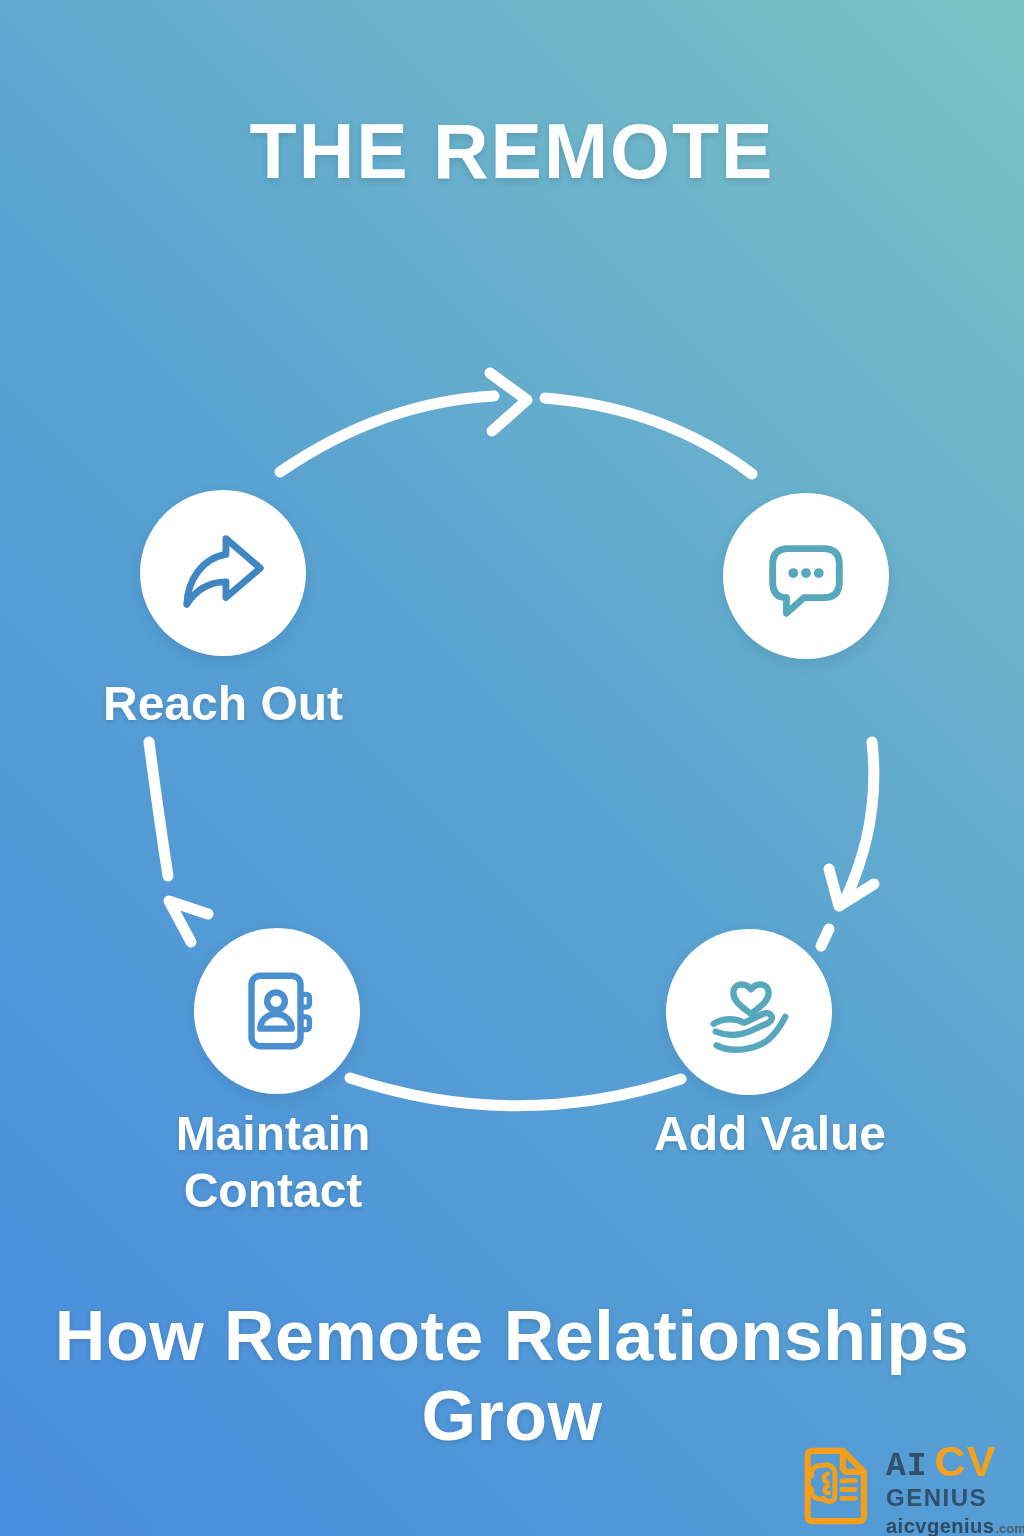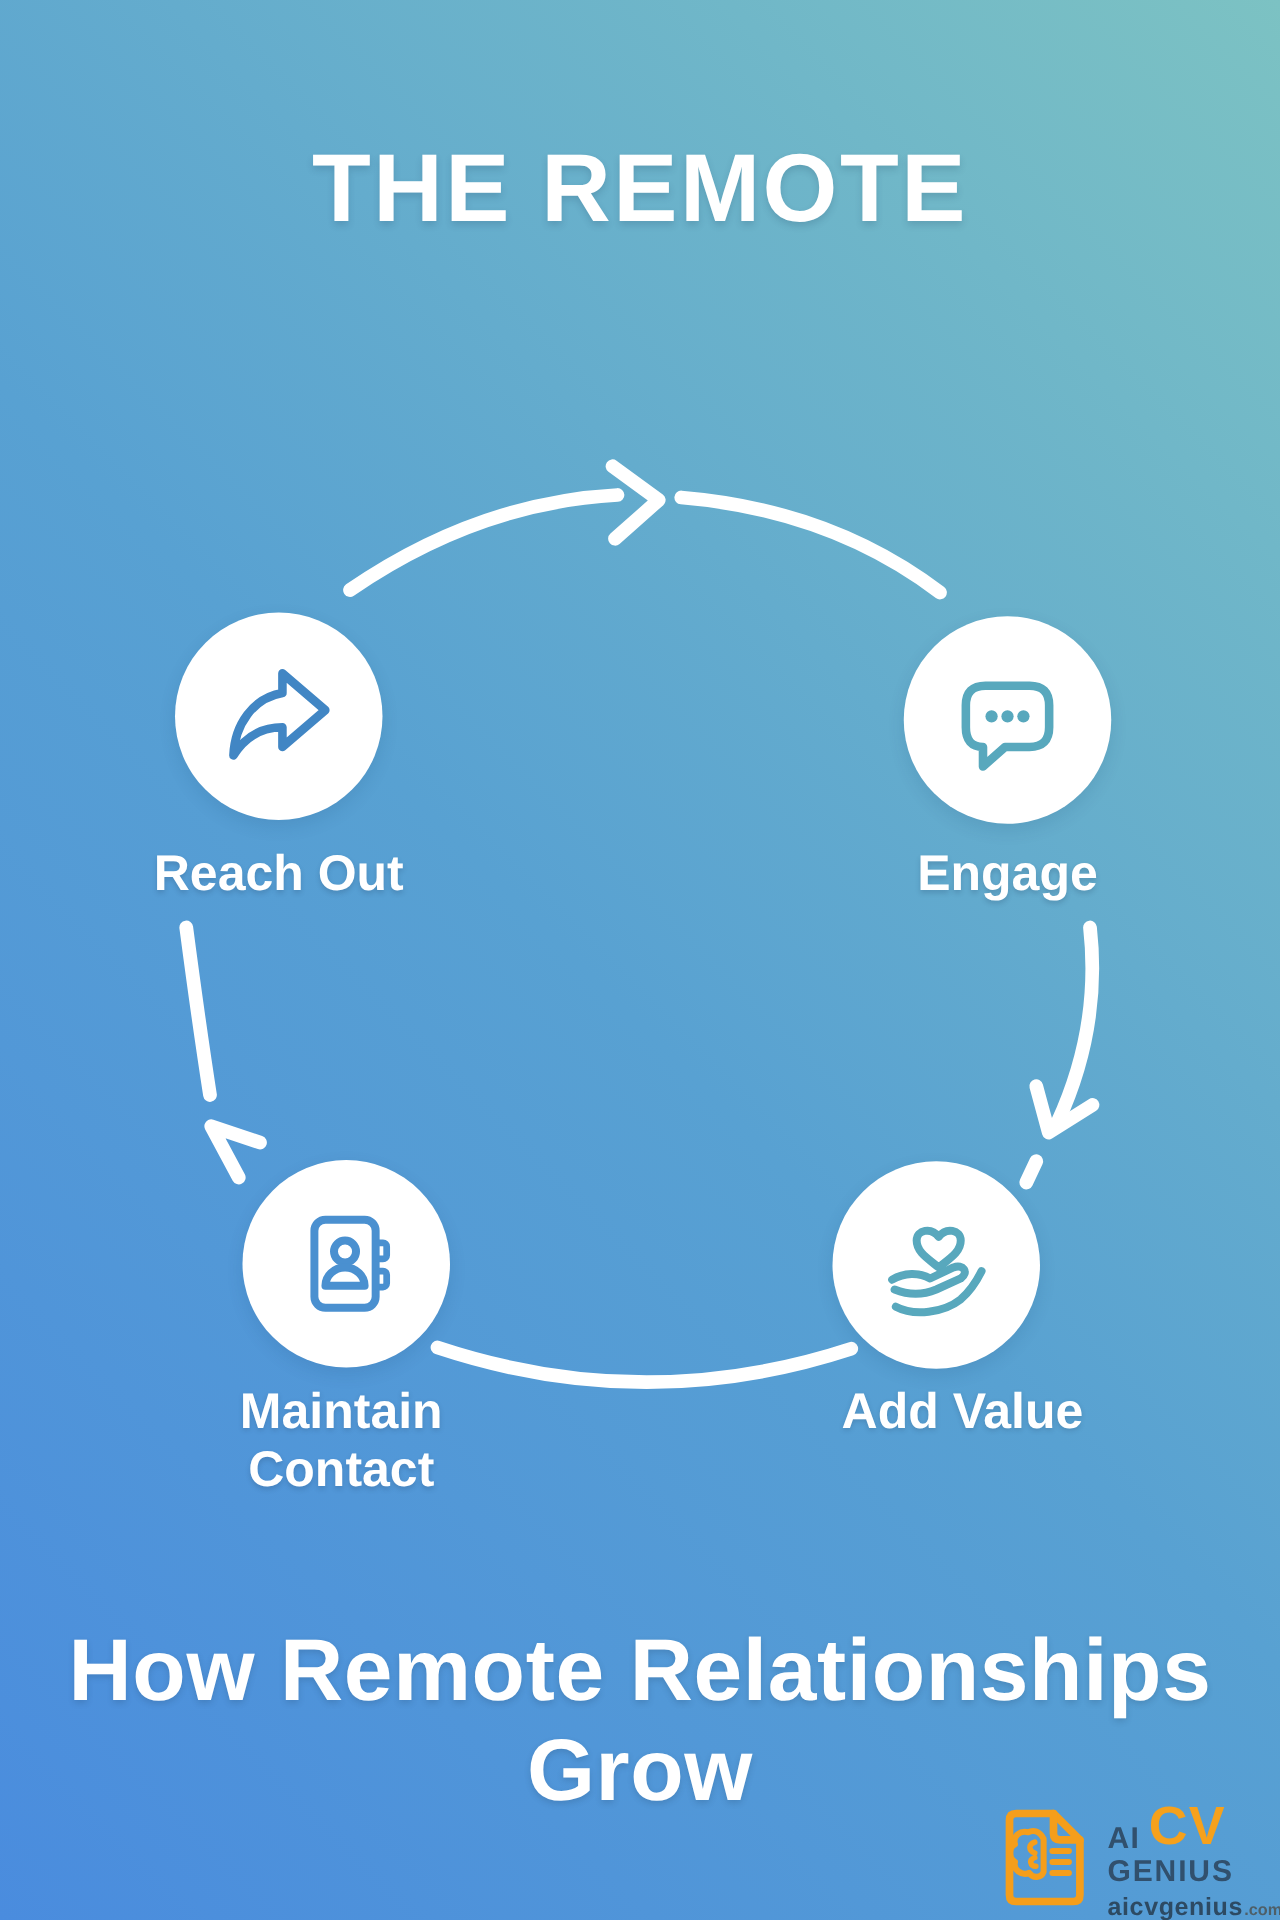--- a/index.html
+++ b/index.html
@@ -19,33 +19,33 @@
   }
   .step-circle{
     position:absolute;width:166px;height:166px;border-radius:50%;background:#ffffff;
     display:flex;align-items:center;justify-content:center;
     box-shadow:0 5px 14px rgba(20,60,100,0.12);
   }
   .step-circle svg{width:98px;height:98px;}
   .icon-stroke{fill:none;stroke-linecap:round;stroke-linejoin:round;}
   .step-label{
     position:absolute;width:320px;text-align:center;color:#ffffff;
-    font-weight:700;font-size:40px;line-height:1.18;
+    font-weight:700;font-size:48px;line-height:1.18;
     text-shadow:0 2px 4px rgba(30,60,90,0.22);
   }
   .caption{
     position:absolute;left:0;right:0;top:1296px;text-align:center;color:#ffffff;
     font-weight:700;font-size:70px;letter-spacing:0.5px;
     text-shadow:0 2px 5px rgba(30,60,90,0.2);
   }
   .logo{position:absolute;left:790px;top:1440px;display:flex;align-items:flex-start;}
   .logo-mark{width:88px;height:92px;margin-right:8px;}
   .logo-text{display:flex;flex-direction:column;align-items:flex-start;line-height:1;}
   .logo-row1{display:flex;align-items:flex-end;}
-  .logo-ai{color:#31506d;font-weight:800;font-size:24px;letter-spacing:1px;}
+  .logo-ai{color:#31506d;font-weight:800;font-size:33px;letter-spacing:1px;font-family:Liberation Mono, monospace;}
   .logo-cv{color:#f6a11c;font-weight:800;font-size:43px;margin-left:7px;letter-spacing:1px;}
   .logo-genius{color:#31506d;font-weight:800;font-size:24px;letter-spacing:1.5px;margin-top:3px;}
   .logo-row3{margin-top:6px;display:flex;align-items:baseline;}
   .logo-domain{color:#2d4a63;font-weight:700;font-size:20px;letter-spacing:0.5px;}
   .logo-tld{color:#4e5f68;font-weight:700;font-size:13px;margin-left:1px;}
 </style>
 </head>
 <body>
 
 <div class="canvas">
@@ -74,21 +74,20 @@
   <div class="step-label" style="left:63px;top:676px;">Reach Out</div>
 
   <div class="step-circle" style="left:723px;top:493px;">
     <svg viewBox="0 0 100 100">
       <path class="icon-stroke" stroke="#58a8bd" stroke-width="7" d="M32 22 H68 Q84 22 84 38 V56 Q84 72 68 72 H48 L30 88 V72 Q16 72 16 56 V38 Q16 22 32 22 Z"></path>
       <circle cx="37" cy="47" r="5" fill="#58a8bd"></circle>
       <circle cx="50" cy="47" r="5" fill="#58a8bd"></circle>
       <circle cx="63" cy="47" r="5" fill="#58a8bd"></circle>
     </svg>
   </div>
-  <div class="step-label" style="left:646px;top:676px;">Engage</div>
 
   <div class="step-circle" style="left:666px;top:929px;">
     <svg viewBox="0 0 100 100">
       <path class="icon-stroke" stroke="#58a8bd" stroke-width="6.5" d="M52 52 C42 44 34 39 34 30 C34 21 46 19 52 27 C58 19 70 21 70 30 C70 39 62 44 52 52 Z"></path>
       <path class="icon-stroke" stroke="#58a8bd" stroke-width="6.5" d="M14 62 C24 56 36 56 45 61 L64 52 C72 49 77 56 70 61 L50 70 C38 75 26 74 16 70"></path>
       <path class="icon-stroke" stroke="#58a8bd" stroke-width="6.5" d="M17 84 C32 92 56 89 70 78 C78 71 83 63 87 55"></path>
     </svg>
   </div>
   <div class="step-label" style="left:610px;top:1106px;">Add Value</div>
 

